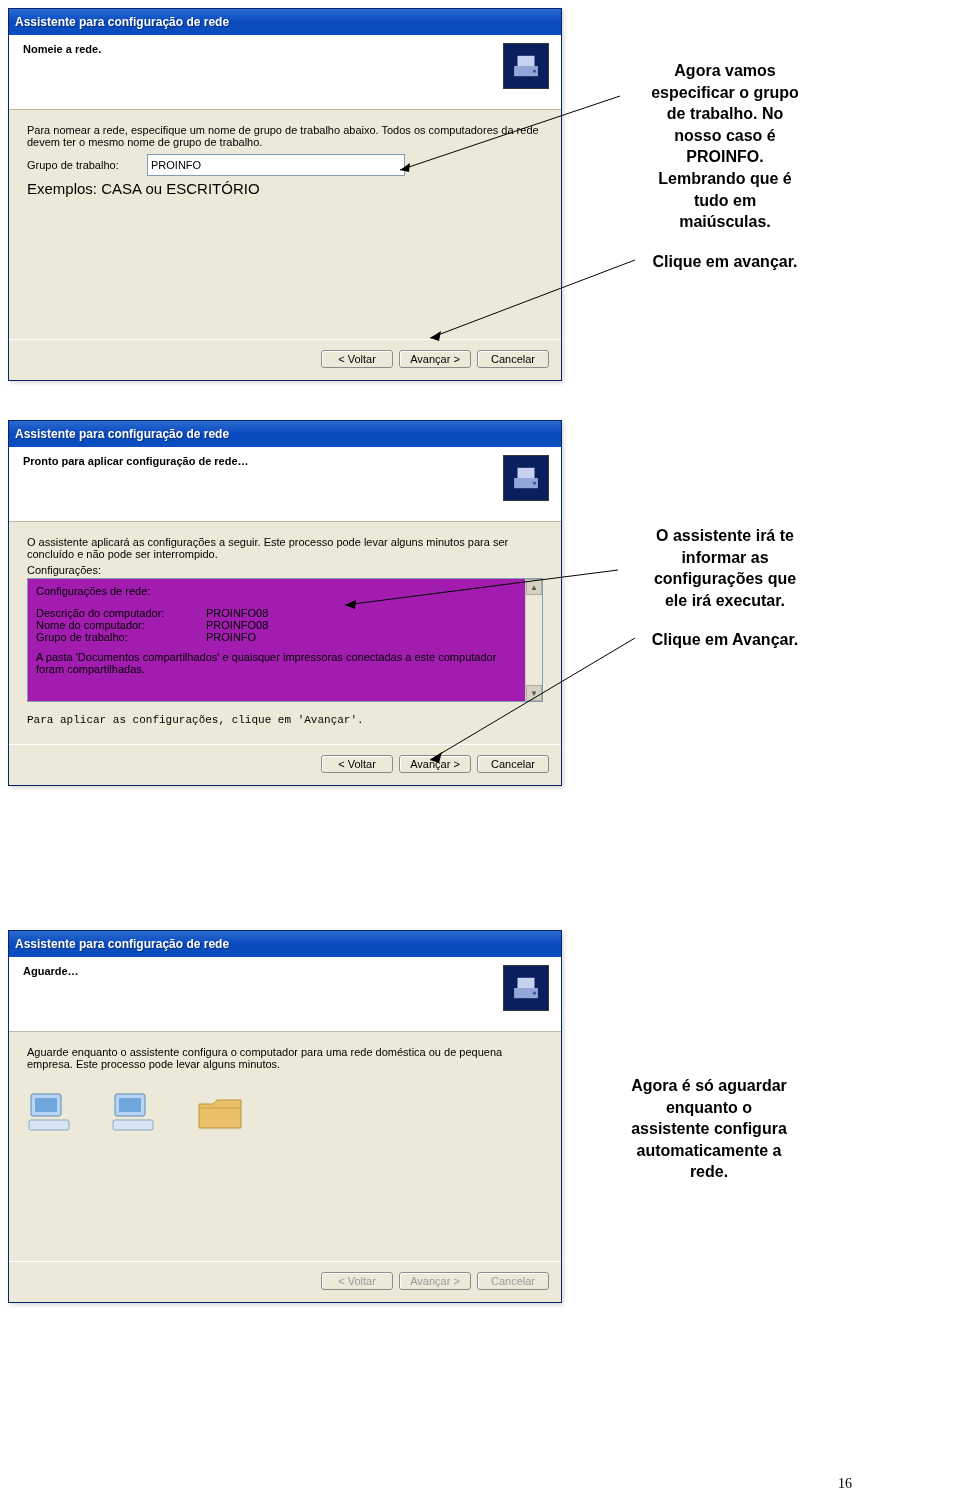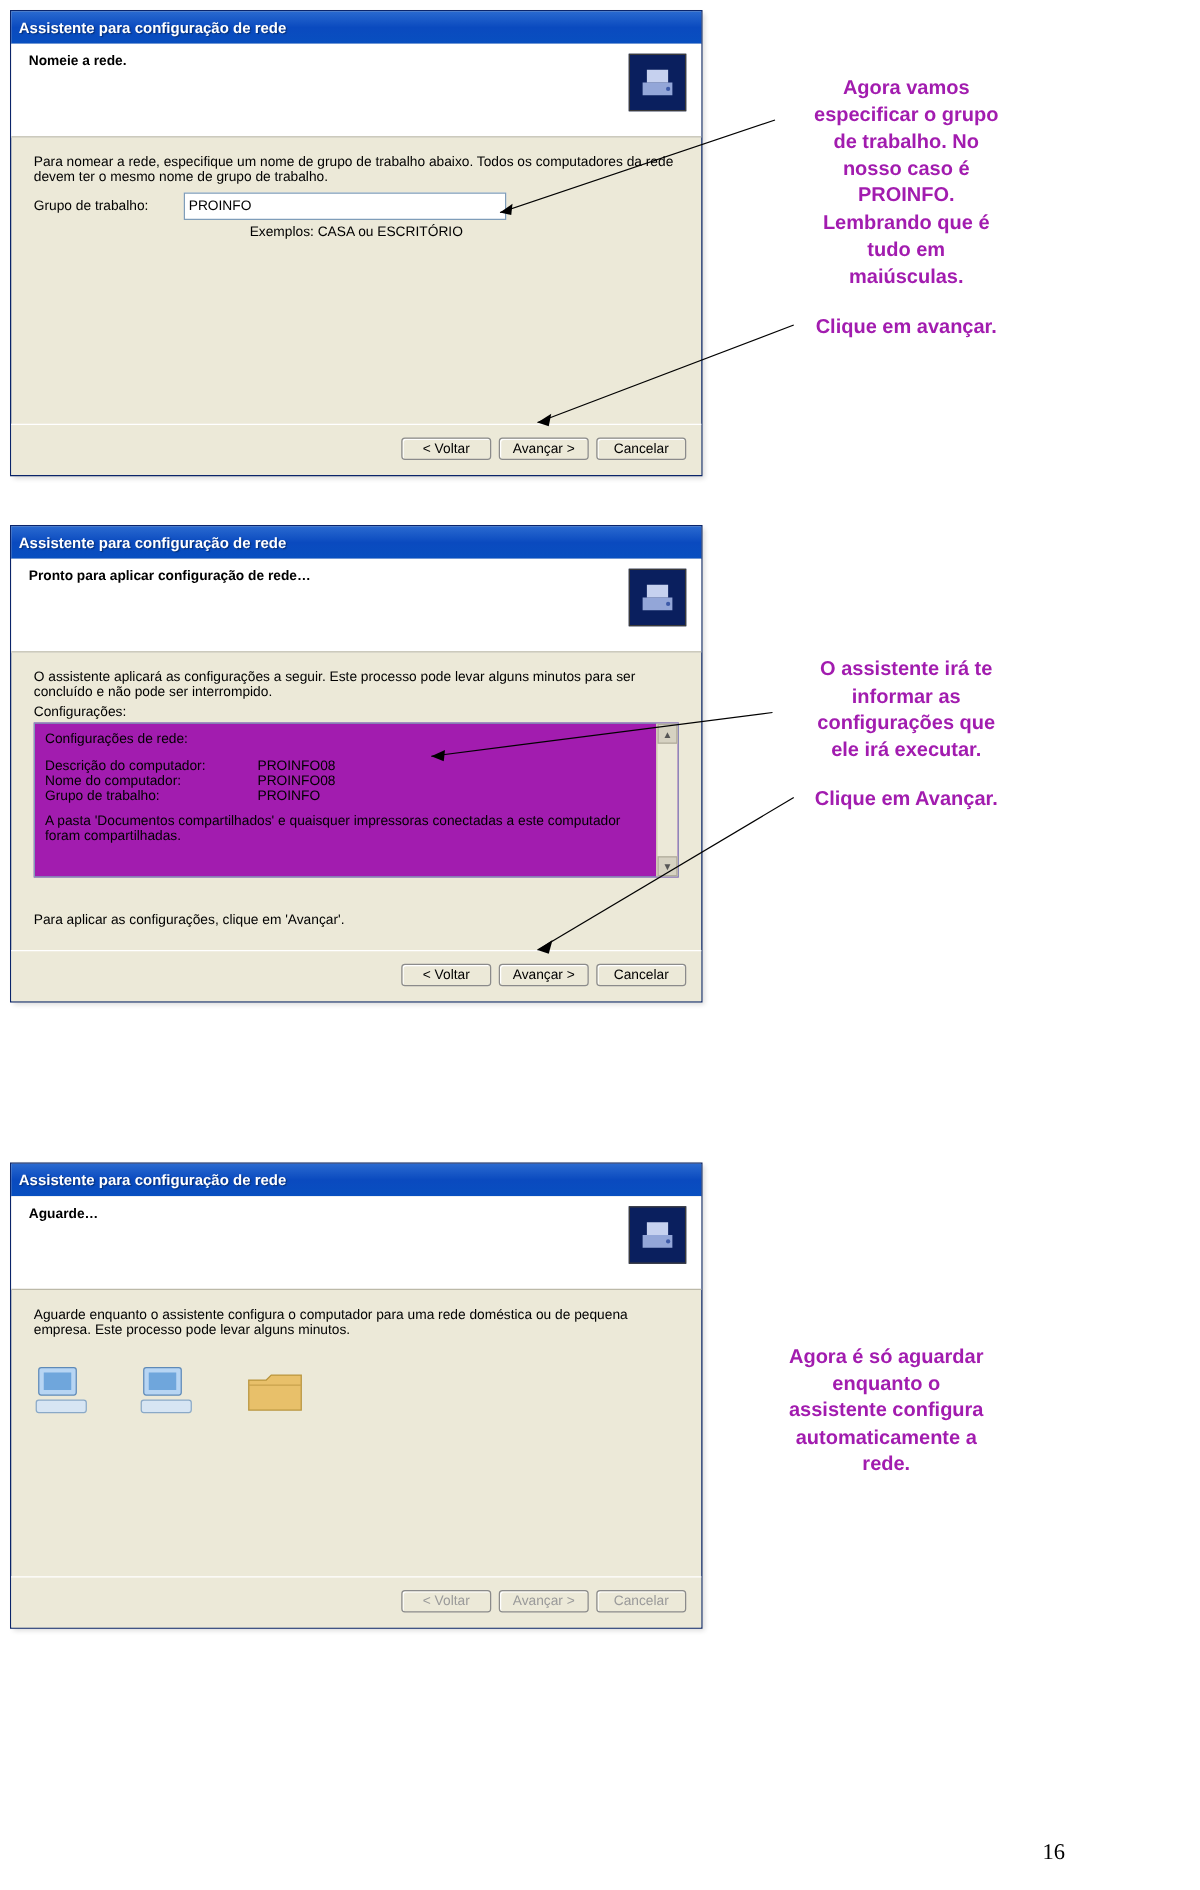--- a/index.html
+++ b/index.html
@@ -62,21 +62,21 @@
   .form-label{width:120px;}
   .text-input{
     font-family:inherit;
     font-size:11px;
     border:1px solid #7f9db9;
     height:18px;
     padding:1px 3px;
     width:250px;
     background:#fff;
   }
-  .examples{margin-top:4px; font-size:11px;text-align:center;}
+  .examples{margin-top:4px; font-size:15px;}
   .button-bar{
     display:flex;
     justify-content:flex-end;
     gap:6px;
     padding:10px 12px 12px 0;
     border-top:1px solid #fff;
     background:#ece9d8;
   }
   .btn{
     font-family:inherit;
@@ -114,29 +114,29 @@
     position:absolute; top:16px; bottom:16px; left:0; right:0;
   }
   .table2col{display:flex;}
   .col-a{width:170px;}
   .annotation{
     position:absolute;
     font-family: Verdana, Arial, sans-serif;
     font-weight:bold;
     font-size:16px;
     text-align:center;
-    color:#a21caf;
+    color:#000000;
     line-height:1.35;
   }
   .pageno{
     position:absolute;
     right:60px;
     bottom:20px;
     font-family: "Times New Roman", serif;
-    font-size:18px;
+    font-size:14px;
   }
   svg.arrow{position:absolute; overflow:visible;}
   .net-icons{
     display:flex; gap:40px; align-items:flex-end;
     margin-top:22px;
   }
   .pc-icon{ width:44px; height:40px; display:block;}
   .folder-icon{ width:50px; height:40px; display:block;}
 </style>
 </head>
@@ -231,21 +231,21 @@
           <span>PROINFO</span>
         </div>
         <div style="height:8px;"></div>
         <div style="padding-right:18px;">A pasta 'Documentos compartilhados' e quaisquer impressoras conectadas a este computador foram compartilhadas.</div>
         <div class="scrollbar">
           <div class="scroll-btn">▲</div>
           <div class="scroll-thumb"></div>
           <div class="scroll-btn" style="position:absolute;bottom:0;">▼</div>
         </div>
       </div>
-      <div style="margin-top:28px;">Para aplicar as configurações, clique em 'Avançar'.</div>
+      <div style="margin-top:12px;font-family:Liberation Mono, monospace;">Para aplicar as configurações, clique em 'Avançar'.</div>
     </div>
     <div class="button-bar">
       <button class="btn">&lt; Voltar</button>
       <button class="btn">Avançar &gt;</button>
       <button class="btn">Cancelar</button>
     </div>
   </div>
 
   <div class="annotation" style="left:605px; top:525px; width:240px;">
     <span>O assistente irá te</span><br>

